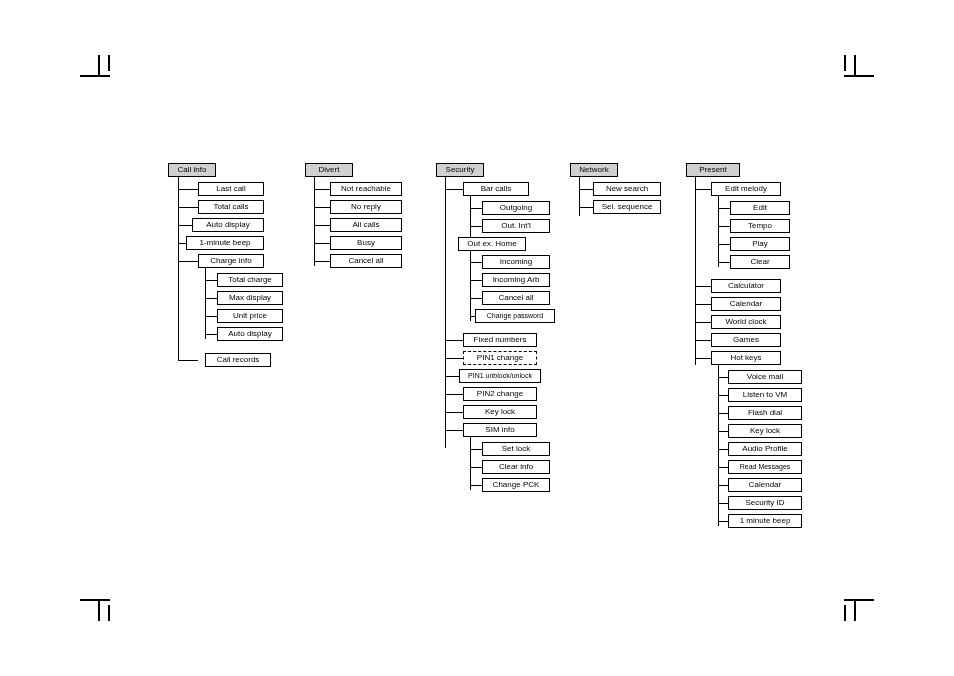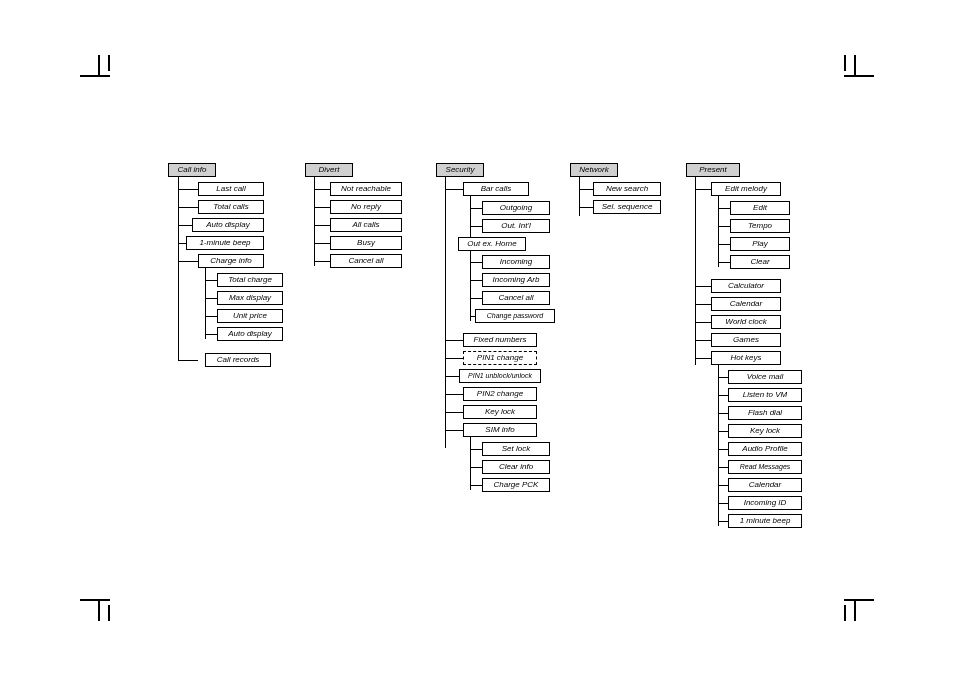--- a/index.html
+++ b/index.html
@@ -24,21 +24,20 @@
   }
   
   .node {
     position: absolute;
     border: 1px solid #000;
     background: #fff;
     text-align: center;
     padding: 1px 0;
     line-height: 10px;
     white-space: nowrap;
-    font-style: italic;
   }
   .node.shaded {
     background: #d0d0d0;
   }
   .node.dashed {
     border-style: dashed;
   }
   .vline {
     position: absolute;
     width: 0;
@@ -147,21 +146,21 @@
 <div class="node" style="left:463px;top:405px;width:72px">Key lock</div>
 <div class="hline" style="left:445px;top:430px;width:18px"></div>
 <div class="node" style="left:463px;top:423px;width:72px">SIM info</div>
 
 <div class="vline" style="left:470px;top:436px;height:54px"></div>
 <div class="hline" style="left:470px;top:449px;width:12px"></div>
 <div class="node" style="left:482px;top:442px;width:66px">Set lock</div>
 <div class="hline" style="left:470px;top:467px;width:12px"></div>
 <div class="node" style="left:482px;top:460px;width:66px">Clear info</div>
 <div class="hline" style="left:470px;top:485px;width:12px"></div>
-<div class="node" style="left:482px;top:478px;width:66px">Charge PCK</div>
+<div class="node" style="left:482px;top:478px;width:66px">Change PCK</div>
 
 <div class="node shaded" style="left:570px;top:163px;width:46px">Network</div>
 <div class="vline" style="left:579px;top:176px;height:40px"></div>
 <div class="hline" style="left:579px;top:189px;width:14px"></div>
 <div class="node" style="left:593px;top:182px;width:66px">New search</div>
 <div class="hline" style="left:579px;top:207px;width:14px"></div>
 <div class="node" style="left:593px;top:200px;width:66px">Sel. sequence</div>
 
 <div class="node shaded" style="left:686px;top:163px;width:52px">Present</div>
 <div class="vline" style="left:695px;top:176px;height:189px"></div>
@@ -198,15 +197,15 @@
 <div class="node" style="left:728px;top:406px;width:72px">Flash dial</div>
 <div class="hline" style="left:718px;top:431px;width:10px"></div>
 <div class="node" style="left:728px;top:424px;width:72px">Key lock</div>
 <div class="hline" style="left:718px;top:449px;width:10px"></div>
 <div class="node" style="left:728px;top:442px;width:72px">Audio Profile</div>
 <div class="hline" style="left:718px;top:467px;width:10px"></div>
 <div class="node" style="left:728px;top:460px;width:72px;font-size:7px">Read Messages</div>
 <div class="hline" style="left:718px;top:485px;width:10px"></div>
 <div class="node" style="left:728px;top:478px;width:72px">Calendar</div>
 <div class="hline" style="left:718px;top:503px;width:10px"></div>
-<div class="node" style="left:728px;top:496px;width:72px">Incoming ID</div>
+<div class="node" style="left:728px;top:496px;width:72px">Security ID</div>
 <div class="hline" style="left:718px;top:521px;width:10px"></div>
 <div class="node" style="left:728px;top:514px;width:72px">1 minute beep</div>
 
 </body></html>

